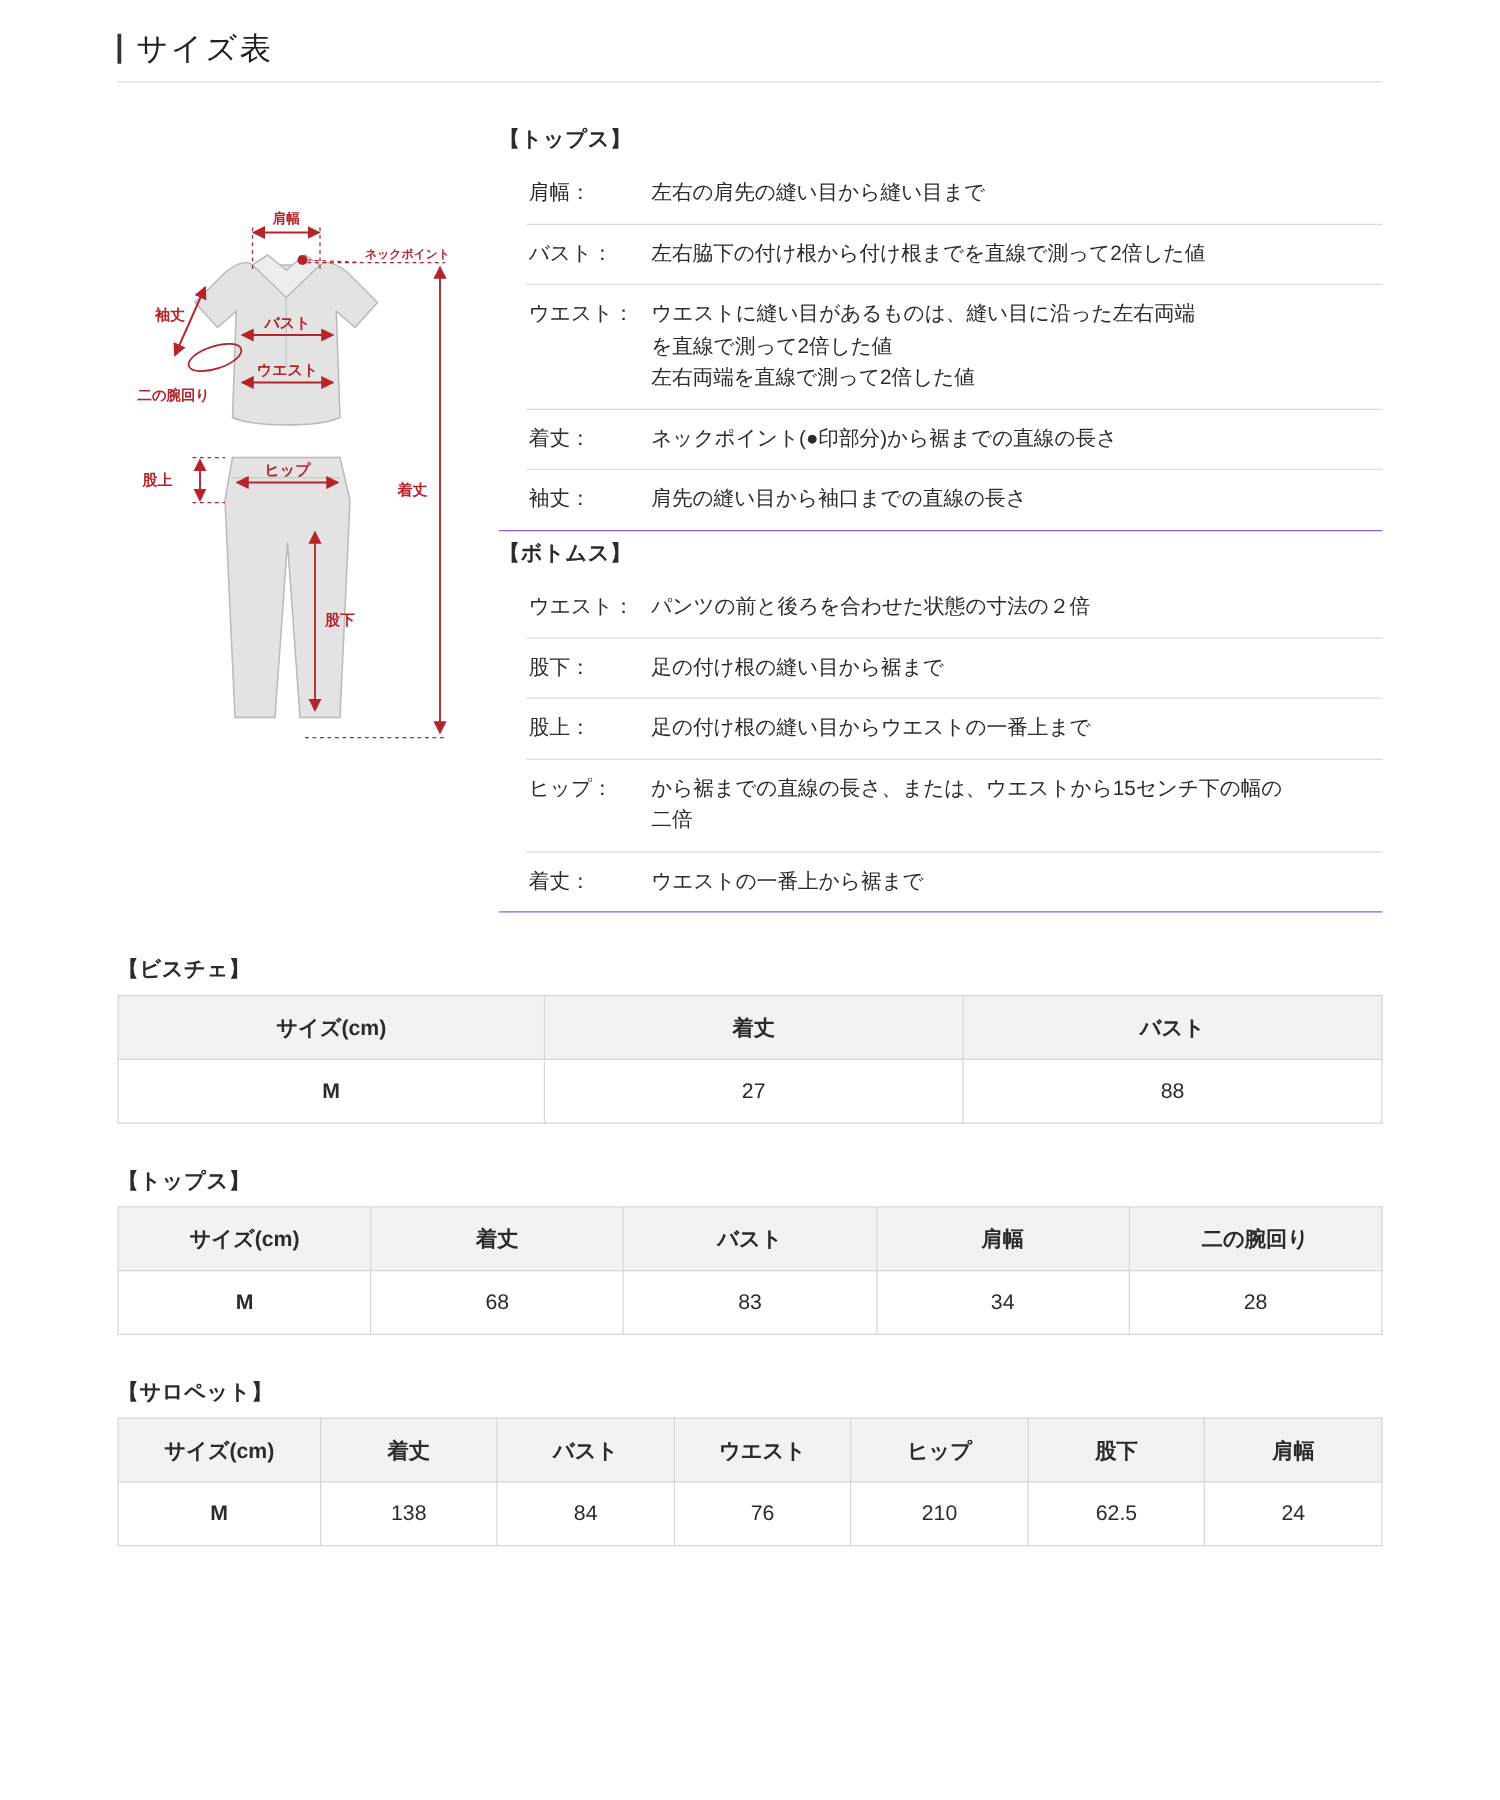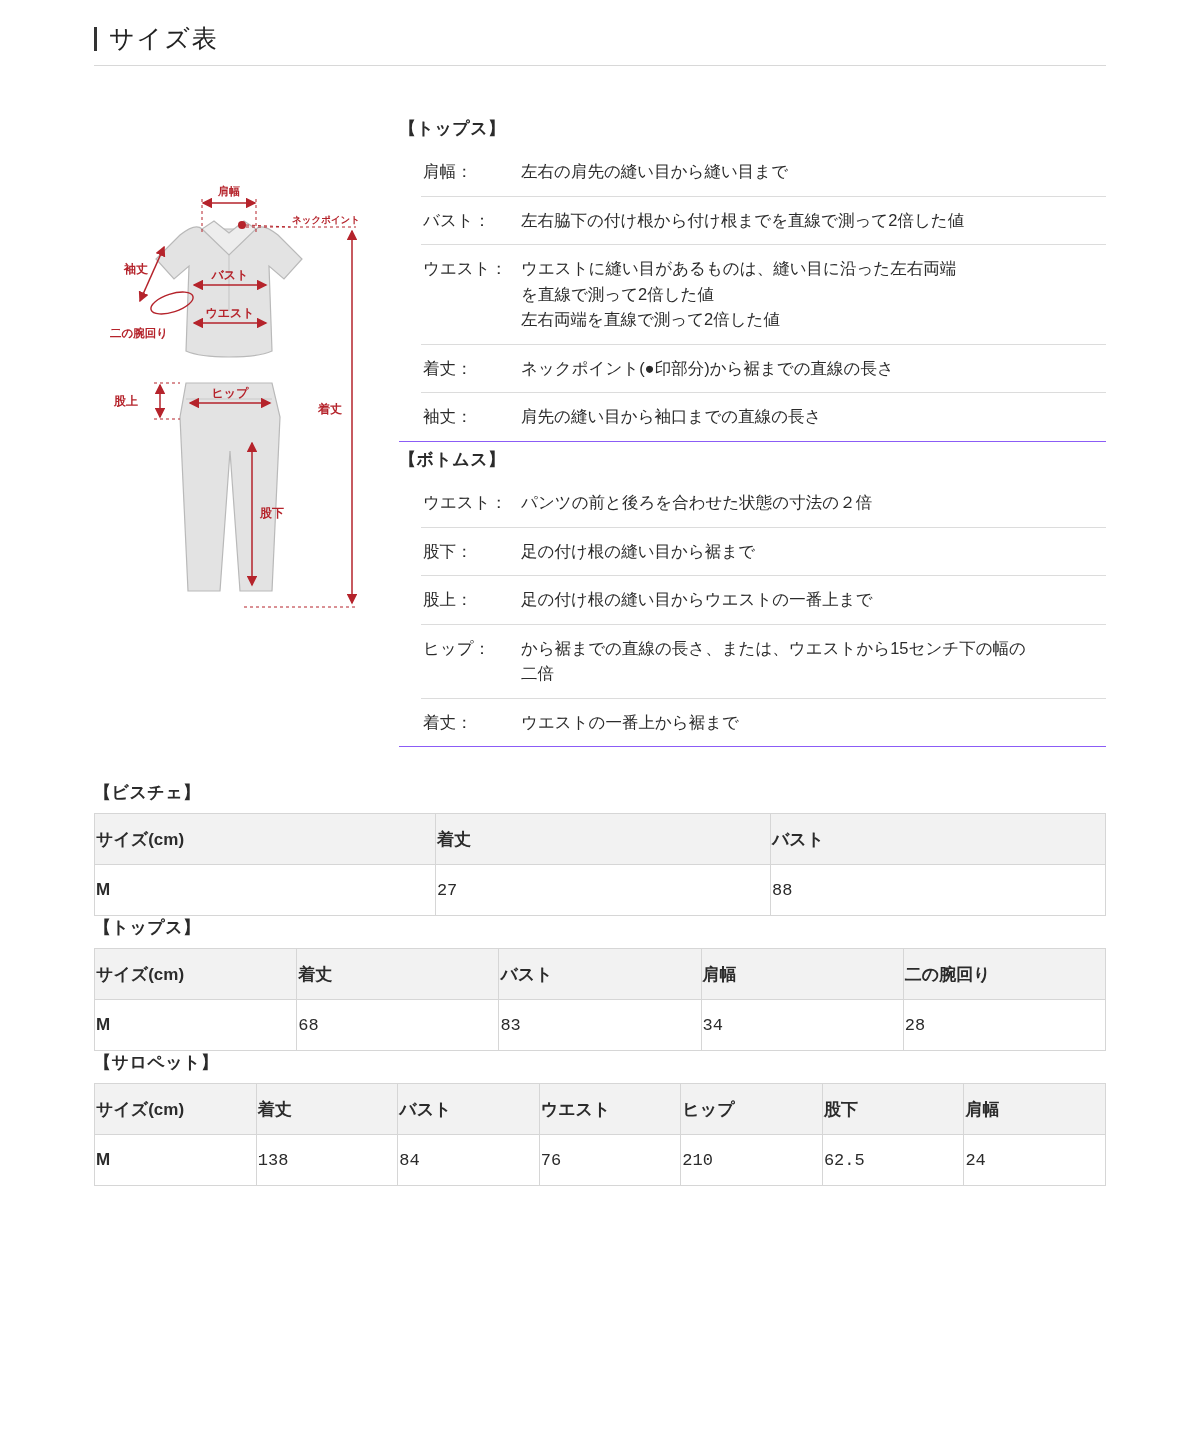--- a/index.html
+++ b/index.html
@@ -19,21 +19,21 @@
     position: relative;
     box-sizing: border-box;
     padding: 0 94px;
   }
 
   
   .page-title-wrap {
     padding-top: 22px;
     padding-bottom: 10px;
     border-bottom: 1px solid #d8d8d8;
-    margin-bottom: 17px;
+    margin-bottom: 0;
   }
   .page-title {
     font-size: 25px;
     letter-spacing: 2px;
     color: #222;
     display: flex;
     align-items: center;
     font-weight: 400;
   }
   .title-bar {
@@ -94,53 +94,53 @@
   .defs-bottom-rule {
     border-top: 1px solid #8b5cf6;
   }
 
   
   .tables-area {
     padding-top: 34px;
     padding-bottom: 40px;
   }
   .table-block {
+    margin-bottom: 34px;
   }
   .table-caption {
     font-size: 17px;
     font-weight: 700;
     color: #2b2b2b;
     margin-bottom: 9px;
     letter-spacing: 0.5px;
   }
   table.size-table {
     width: 100%;
     border-collapse: collapse;
     table-layout: fixed;
   }
   table.size-table th,
   table.size-table td {
     border: 1px solid #d6d6d6;
-    text-align: left;
+    text-align: center;
     font-size: 17px;
     color: #2b2b2b;
     height: 48px;
     vertical-align: middle;
   }
   table.size-table th {
     background: #f2f2f2;
     font-weight: 700;
   }
   table.size-table td {
     background: #ffffff;
     font-weight: 700;
   }
   table.size-table td.value {
     font-weight: 400;
-    font-family: Liberation Mono, monospace;
   }
 
   
   .figure-svg {
     display: block;
   }
 </style>
 </head>
 <body>
 

